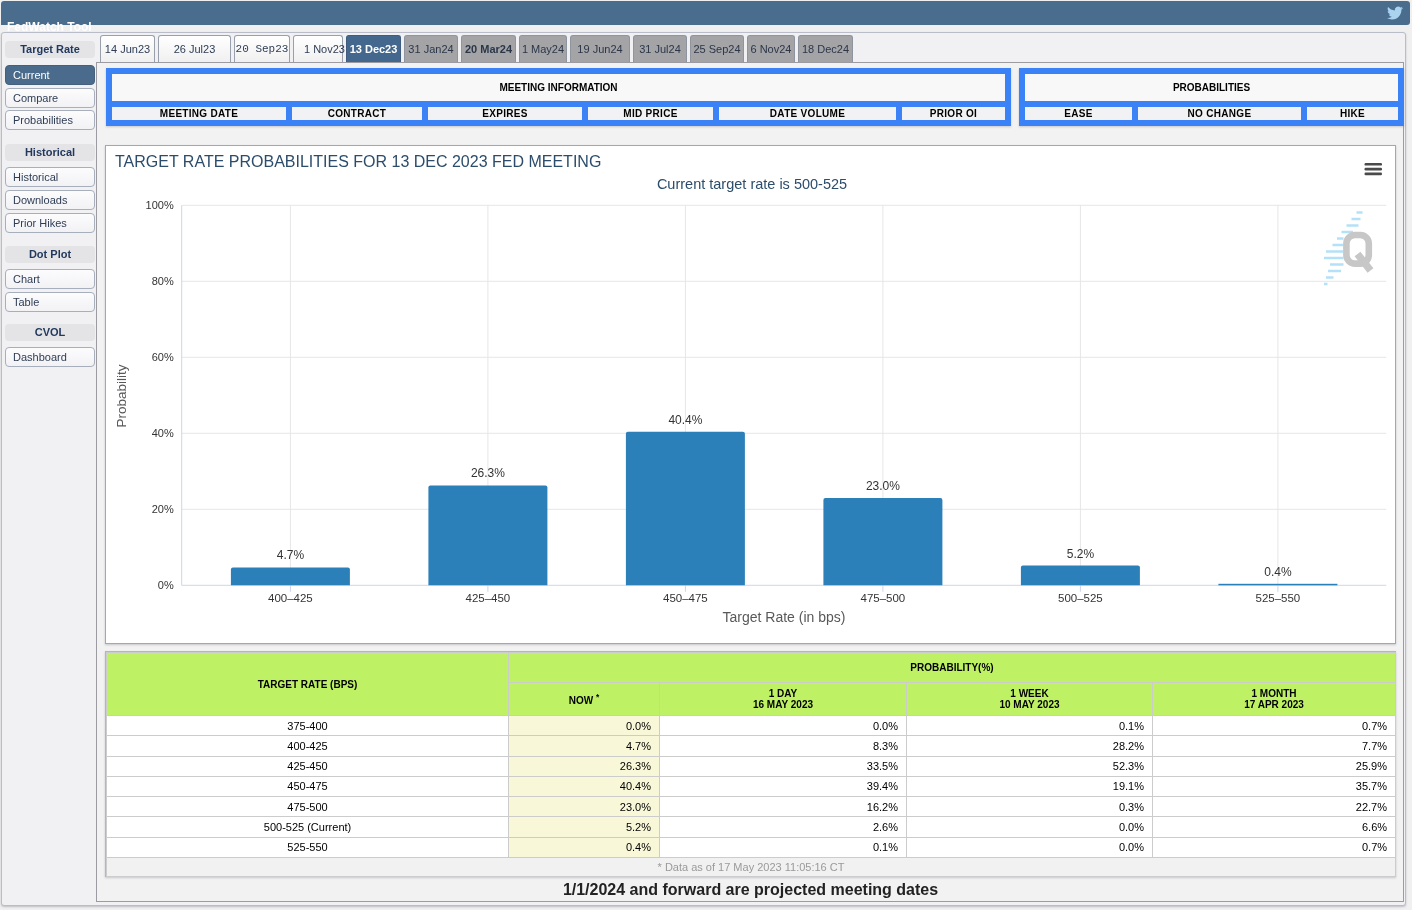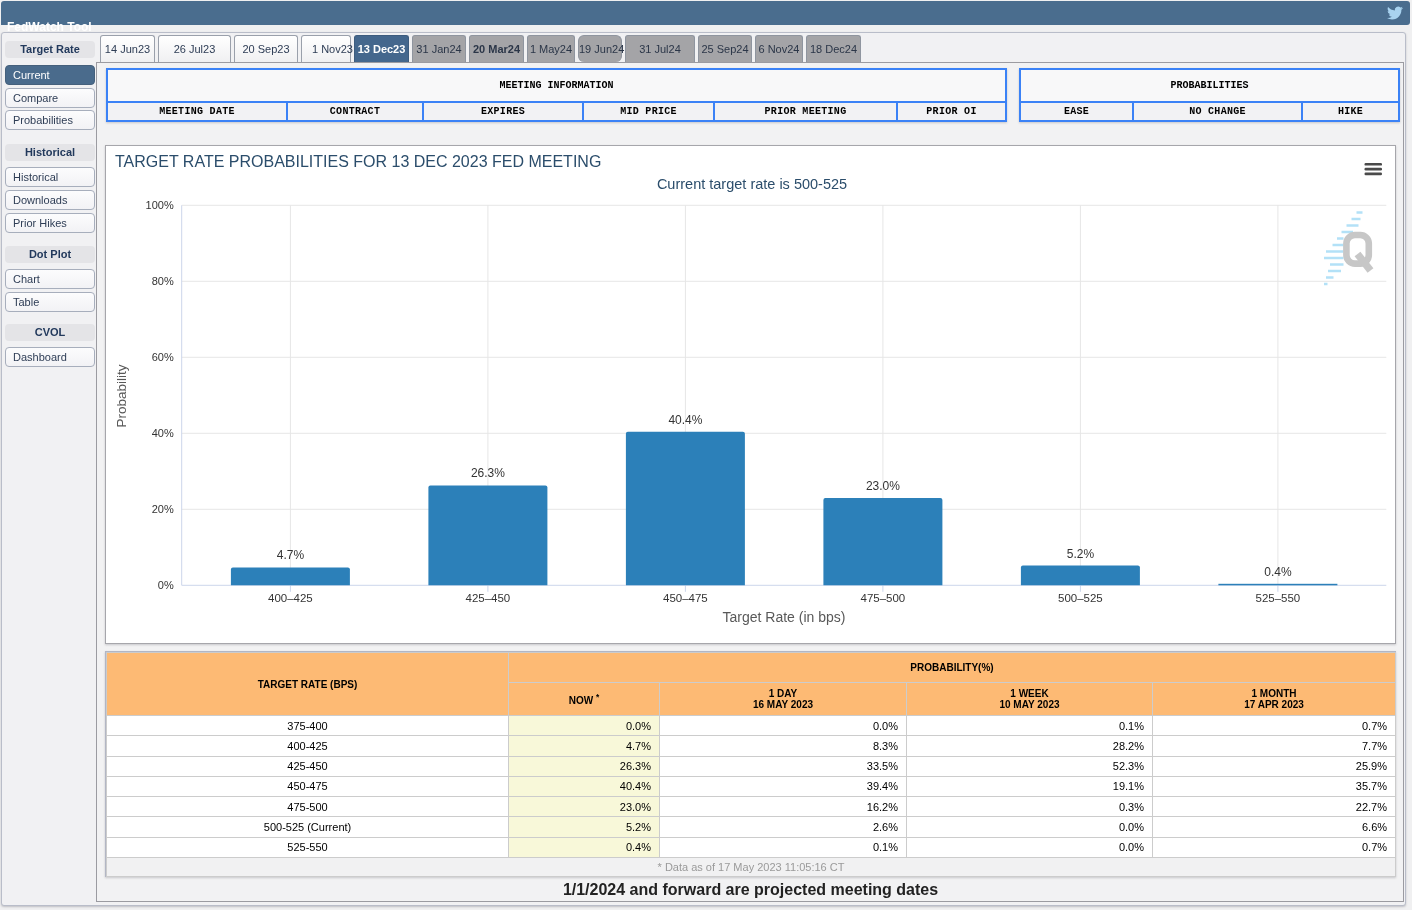--- a/index.html
+++ b/index.html
@@ -32,38 +32,38 @@
          border-radius:3px 3px 0 0; background:linear-gradient(#ffffff,#f0f0f2); }
   .tab.future { background:#a4a4a7; border-color:#8f959f; color:#2b3648; }
   .tab.sel { background:#44678d; color:#fff; border-color:#3d5c7e; font-weight:bold; }
 
   #whitepanel { position:absolute; left:96px; top:62px; width:1308px; height:840px;
                 background:#f2f2f3; border:1px solid #9b9ba1; }
 
   
   table.info { position:absolute; border-collapse:collapse; table-layout:fixed;
                font-size:11.5px; color:#000; background:#fff; box-shadow:0 1px 2px rgba(120,120,130,0.35); }
-  table.info td, table.info th { border:2px solid #3b82f6; overflow:hidden; white-space:nowrap;font-family:Liberation Mono, monospace; }
+  table.info td, table.info th { border:6px solid #3b82f6; overflow:hidden; white-space:nowrap; }
   table.info .ttl { height:33px; font-size:10px; font-weight:bold; text-align:center; background:#f8f8f9; }
   table.info .hdr th { height:19px; font-size:10px; font-weight:bold; background:#f2f2f4;
                        text-align:center; letter-spacing:0.3px; }
   table.info .dat td { height:21px; text-align:center; }
   table.info .dat td.r { text-align:right; padding-right:5px; }
 
   #chartpanel { position:absolute; left:105px; top:145px; width:1291px; height:499px;
                 background:#fff; border:1px solid #a6a6ab; box-shadow:0 1px 2px rgba(120,120,130,0.35); }
 
   #chartsvg { position:absolute; left:0; top:0; }
 
   
   #btwrap { position:absolute; left:105px; top:651px; width:1291px; height:226px;
             border:1px solid #b2b6c4; background:#f4f4f5; box-shadow:0 1px 2px rgba(120,120,130,0.35); }
   table.bt { border-collapse:collapse; table-layout:fixed; width:1289px; font-size:11px; color:#000; }
   table.bt td, table.bt th { border:1px solid #ccc; overflow:hidden; white-space:nowrap; }
-  table.bt th { font-size:10px; font-weight:bold; background:#fdba74; text-align:center; }
+  table.bt th { font-size:10px; font-weight:bold; background:#bef264; text-align:center; }
   table.bt td { background:#fff; height:20.28px; text-align:center; }
   table.bt td.now { background:#f8f8d9; text-align:right; padding-right:8px; }
   table.bt td.r { text-align:right; padding-right:8px; }
   table.bt td.foot { background:#f1f1f2; color:#9a9a9a; text-align:center; font-size:11px; height:19px; }
   #projnote { position:absolute; left:105px; top:881px; width:1291px; text-align:center;
               font-size:16px; font-weight:bold; color:#222; }
 </style>
 </head>
 <body>
 <div id="page">
@@ -86,28 +86,28 @@
   <div class="sbtn" style="top:212.8px;">Prior Hikes</div>
   <div class="pill" style="top:246px;">Dot Plot</div>
   <div class="sbtn" style="top:269.3px;">Chart</div>
   <div class="sbtn" style="top:292.3px;">Table</div>
   <div class="pill" style="top:323.5px;">CVOL</div>
   <div class="sbtn" style="top:346.5px;">Dashboard</div>
 
   <div id="tabs">
     <div class="tab" style="width:55px;">14 Jun23</div>
     <div class="tab" style="width:73px;">26 Jul23</div>
-    <div class="tab" style="width:64px;">20 Sep23</div>
+    <div class="tab" style="width:56px;font-family:Liberation Mono, monospace;">20 Sep23</div>
     <div class="tab" style="width:50px;padding-left:10px;">1 Nov23</div>
     <div class="tab sel" style="width:55px;">13 Dec23</div>
     <div class="tab future" style="width:54px;">31 Jan24</div>
     <div class="tab future" style="width:55px;font-weight:bold;">20 Mar24</div>
     <div class="tab future" style="width:48px;">1 May24</div>
-    <div class="tab future" style="width:44px;border-radius:6px;">19 Jun24</div>
-    <div class="tab future" style="width:70px;">31 Jul24</div>
+    <div class="tab future" style="width:60px;">19 Jun24</div>
+    <div class="tab future" style="width:54px;">31 Jul24</div>
     <div class="tab future" style="width:54px;">25 Sep24</div>
     <div class="tab future" style="width:48px;">6 Nov24</div>
     <div class="tab future" style="width:55px;">18 Dec24</div>
   </div>
 
   <table class="info" style="left:106px; top:68px; width:899px;">
     <colgroup>
         <col style="width:180px">
         <col style="width:136px">
         <col style="width:160px">
@@ -117,21 +117,21 @@
       </colgroup>
     <tbody>
         <tr>
           <td class="ttl" colspan="6">MEETING INFORMATION</td>
         </tr>
     <tr class="hdr">
           <th>MEETING DATE</th>
           <th>CONTRACT</th>
           <th>EXPIRES</th>
           <th>MID PRICE</th>
-          <th>PRIOR MEETING</th>
+          <th>DATE VOLUME</th>
           <th>PRIOR OI</th>
         </tr>
   </tbody>
     </table>
 
   <table class="info" style="left:1019px; top:68px; width:379px;">
     <colgroup>
         <col style="width:113px">
         <col style="width:169px">
         <col style="width:97px">

